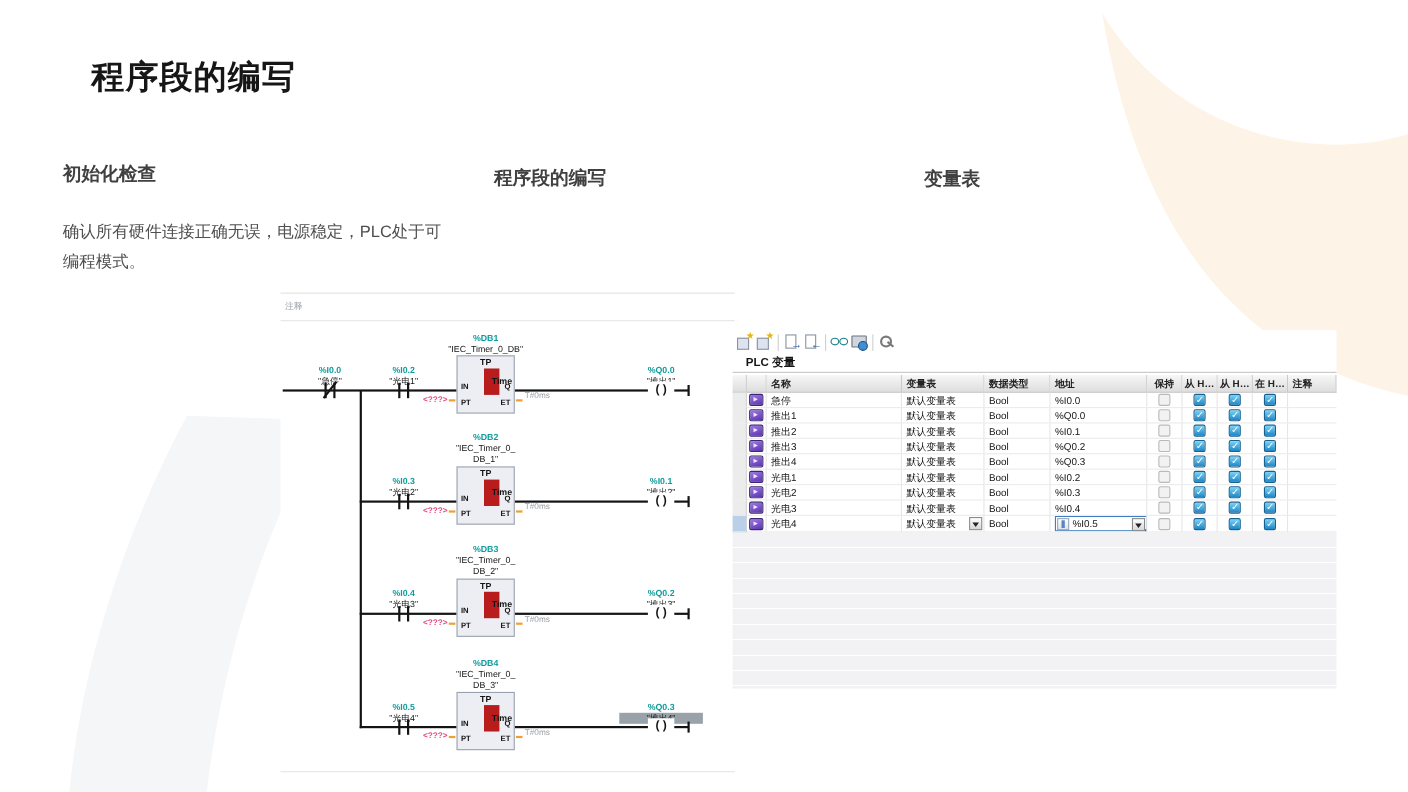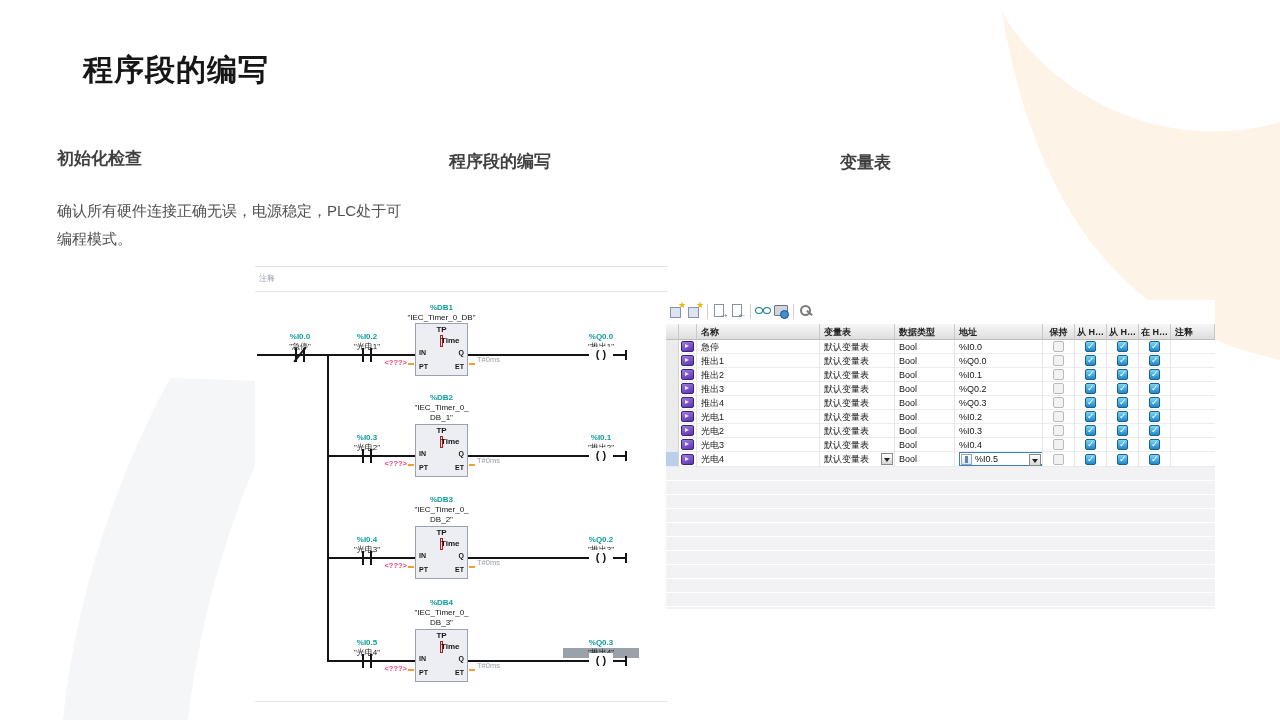--- a/index.html
+++ b/index.html
@@ -38,21 +38,21 @@
   .lab .addr{display:block;color:#0e9c9c;font-weight:700;}
   .lab .nm{display:block;color:#141414;}
   .lab-estop{left:7px;} .lab-photo{left:74px;} .lab-coil{left:308px;}
   .hl-nm{display:inline-block;background:#99a1a9;color:#000;padding:0 10px;}
   .dbhead{position:absolute;left:140px;width:93px;text-align:center;line-height:10px;font-size:8px;}
   .rg0 .dbhead{top:-52px;text-align:center;} .rgx .dbhead{top:-63px;}
   .db-addr{display:block;color:#0e9c9c;font-weight:700;}
   .db-nm{display:block;color:#141414;white-space:pre-line;}
   .blk{position:absolute;left:160px;top:-32px;width:53px;height:53px;background:#edeef3;border:1px solid #9aa2b0;box-sizing:border-box;font-size:8px;}
   .blk-tp{display:block;text-align:center;font-weight:700;margin-top:1px;color:#141414;}
-  .blk-time{display:block;text-align:right;font-weight:700;margin:1px 24px 0;background:#dde0e8;border:1px solid #b91c1c;line-height:10px;color:#141414;}
+  .blk-time{display:block;text-align:right;font-weight:700;margin:1px 24px 0;background:#dde0e8;border:7px solid #b91c1c;line-height:10px;color:#141414;}
   .pin{position:absolute;font-size:7px;font-weight:700;color:#141414;}
   .pin-in{left:3px;top:25px;} .pin-q{right:3px;top:25px;}
   .pin-pt{left:3px;top:39px;} .pin-et{right:3px;top:39px;}
   .ptph{position:absolute;left:108px;top:3px;width:44px;text-align:right;font-size:7.5px;font-weight:700;color:#e8457c;}
   .dashpt{position:absolute;left:153px;top:8px;width:6px;height:2px;background:#f0a030;}
   .dashet{position:absolute;left:214px;top:8px;width:6px;height:2px;background:#f0a030;}
   .etval{position:absolute;left:222px;top:0;font-size:7.5px;color:#9aa0a6;}
   .coil{position:absolute;left:334px;top:-8px;width:24px;height:16px;background:#fff;text-align:center;font-weight:700;font-size:11px;line-height:15px;color:#141414;}
   .endtick{position:absolute;left:370px;top:-5px;width:2px;height:10px;background:#141414;}
 
@@ -304,20 +304,21 @@
     <span class="tbi">
         <span class="ic-dev"></span>
         <span class="ic-clock"></span>
       </span>
     <span class="tbsep"></span>
     <span class="tbi">
         <span class="ic-keyring"></span>
         <span class="ic-keybar"></span>
       </span>
   </div>
+  <div class="vtitle">PLC 变量</div>
   <div class="vspacer"></div>
 
   <div class="vt-row vh">
     <div class="vc w-handle"></div>
     <div class="vc w-icon"></div>
     <div class="vc w-name">名称</div>
     <div class="vc w-table">变量表</div>
     <div class="vc w-type">数据类型</div>
     <div class="vc w-addr">地址</div>
     <div class="vc w-cb">保持</div>

